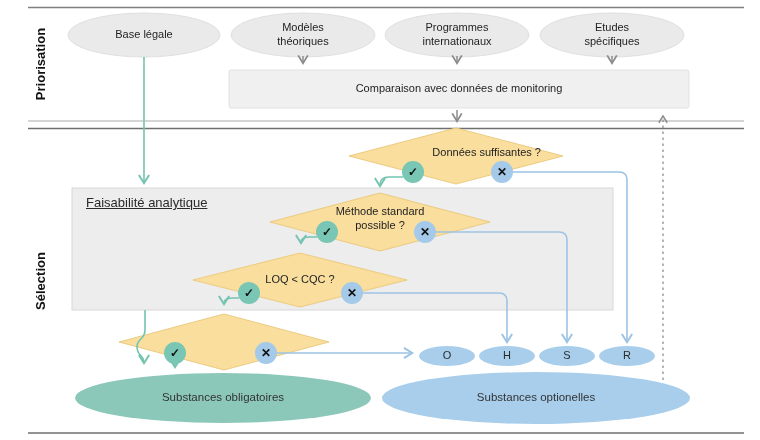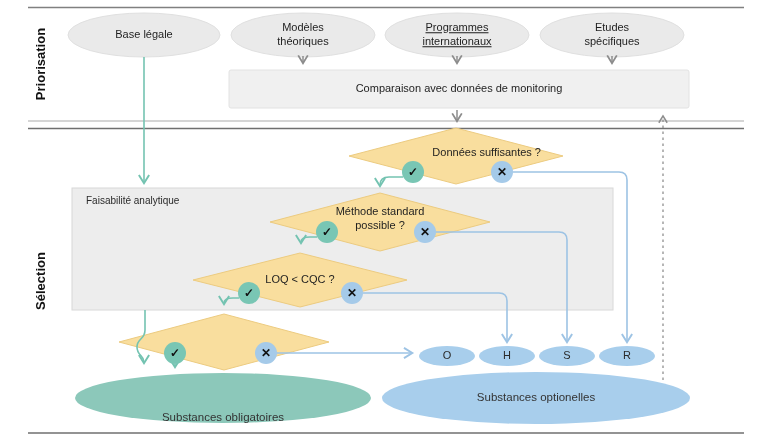--- a/index.html
+++ b/index.html
@@ -5,21 +5,21 @@
   html,body{margin:0;padding:0;background:#ffffff;}
   #stage{
     position:relative;width:760px;height:440px;background:#ffffff;
     font-family:"Liberation Sans",sans-serif;color:#1e1e1e;overflow:hidden;
   }
   #stage svg{position:absolute;left:0;top:0;}
   .lbl{position:absolute;transform:translate(-50%,-50%);text-align:center;
        font-size:11px;line-height:1.25;color:#1e1e1e;}
   .vlabel{position:absolute;width:120px;height:20px;text-align:center;
           font-size:13px;font-weight:bold;color:#111;transform:rotate(-90deg);}
-  .boxlabel{position:absolute;font-size:10px;color:#2a2a2a;}
+  .boxlabel{position:absolute;font-size:13px;color:#2a2a2a;text-decoration:underline;}
   .glyph{position:absolute;width:22px;height:22px;display:flex;align-items:center;
          justify-content:center;transform:translate(-50%,-50%);
          font-size:12px;font-weight:900;color:#111;}
   .catlbl{font-size:11px;color:#2a2a2a;}
   .outlbl{font-size:11.5px;color:#333;}
 </style>
 </head>
 <body>
 
 <div id="stage">
@@ -91,21 +91,21 @@
     <circle cx="352" cy="293" r="11" fill="#A5CAE9"></circle>
     <circle cx="175" cy="353" r="11" fill="#79C6B4"></circle>
     <circle cx="266" cy="353" r="11" fill="#A5CAE9"></circle>
   </svg>
 
   <div class="vlabel" style="left:-17px;top:54px;">Priorisation</div>
   <div class="vlabel" style="left:-17px;top:271px;">Sélection</div>
 
   <div class="lbl" style="left:144px;top:35px;width:140px;text-align:center;">Base légale</div>
   <div class="lbl" style="left:303px;top:35px;width:80px;">Modèles théoriques</div>
-  <div class="lbl" style="left:457px;top:35px;width:110px;text-decoration:underline;">Programmes internationaux</div>
+  <div class="lbl" style="left:457px;top:35px;width:110px;">Programmes internationaux</div>
   <div class="lbl" style="left:459px;top:89px;width:420px;">Comparaison avec données de monitoring</div>
 
   <div class="lbl" style="left:612px;top:35px;width:90px;">Etudes spécifiques</div>
   <div class="boxlabel" style="left:86px;top:195px;">Faisabilité analytique</div>
 
   <div class="lbl" style="left:456px;top:153px;width:170px;text-align:right;">Données suffisantes ?</div>
   <div class="lbl" style="left:380px;top:219px;width:112px;">Méthode standard possible ?</div>
   <div class="lbl" style="left:300px;top:280px;width:130px;">LOQ &lt; CQC ?</div>
 
   <div class="glyph" style="left:413px;top:172px;">✓</div>
@@ -115,16 +115,16 @@
   <div class="glyph" style="left:249px;top:293px;">✓</div>
   <div class="glyph" style="left:352px;top:293px;">✕</div>
   <div class="glyph" style="left:175px;top:353px;">✓</div>
   <div class="glyph" style="left:266px;top:353px;">✕</div>
 
   <div class="lbl catlbl" style="left:447px;top:356px;width:30px;">O</div>
   <div class="lbl catlbl" style="left:507px;top:356px;width:30px;">H</div>
   <div class="lbl catlbl" style="left:567px;top:356px;width:30px;">S</div>
   <div class="lbl catlbl" style="left:627px;top:356px;width:30px;">R</div>
 
-  <div class="lbl outlbl" style="left:223px;top:417px;width:240px;">Substances obligatoires</div>
+  <div class="lbl outlbl" style="left:223px;top:397px;width:240px;">Substances obligatoires</div>
   <div class="lbl outlbl" style="left:536px;top:397px;width:260px;">Substances optionelles</div>
 
 </div>
 
 </body></html>

